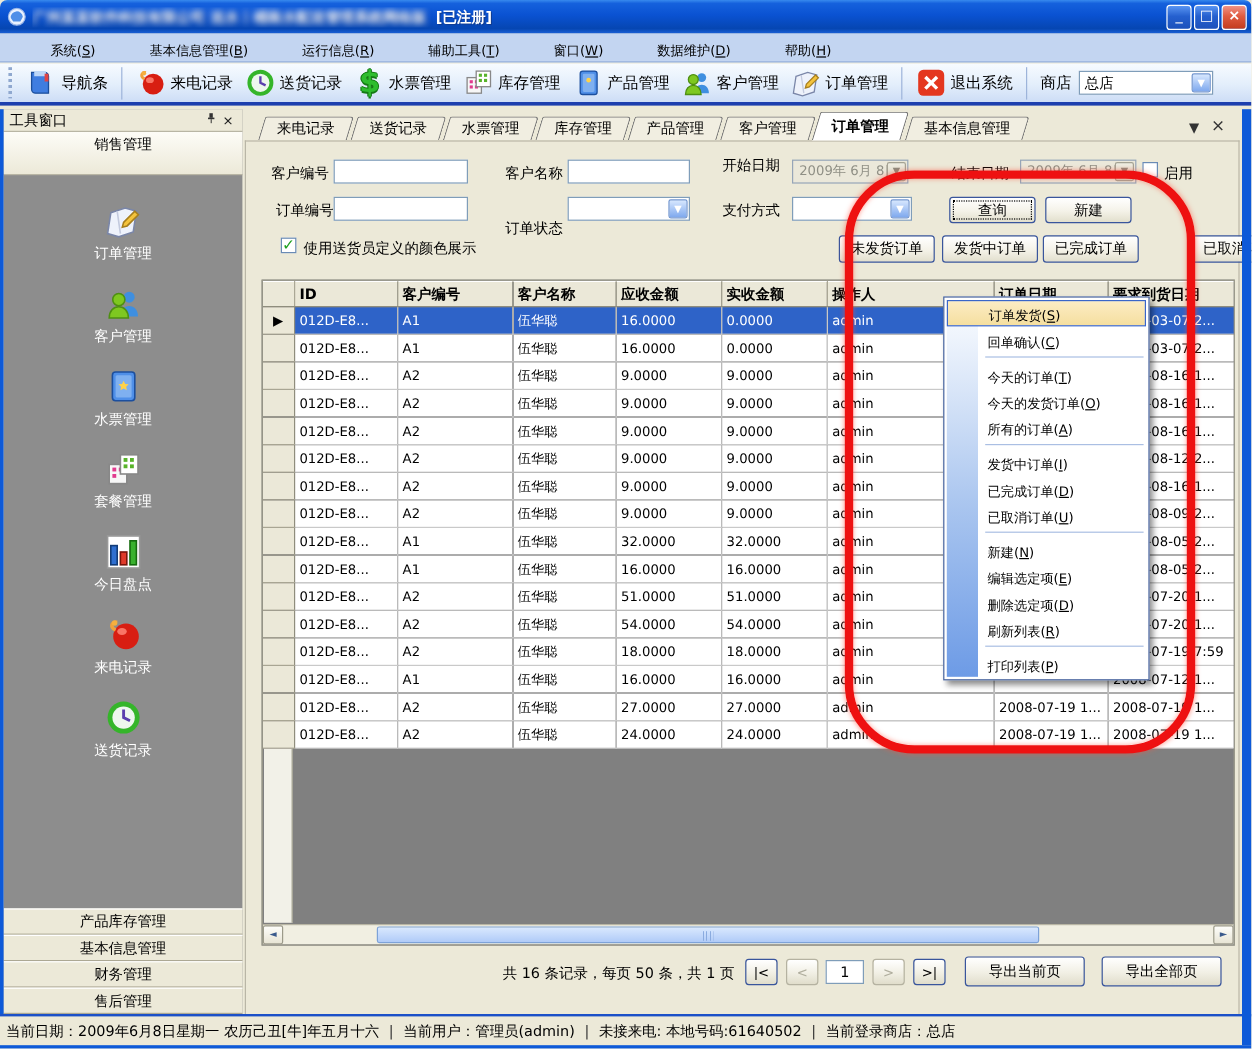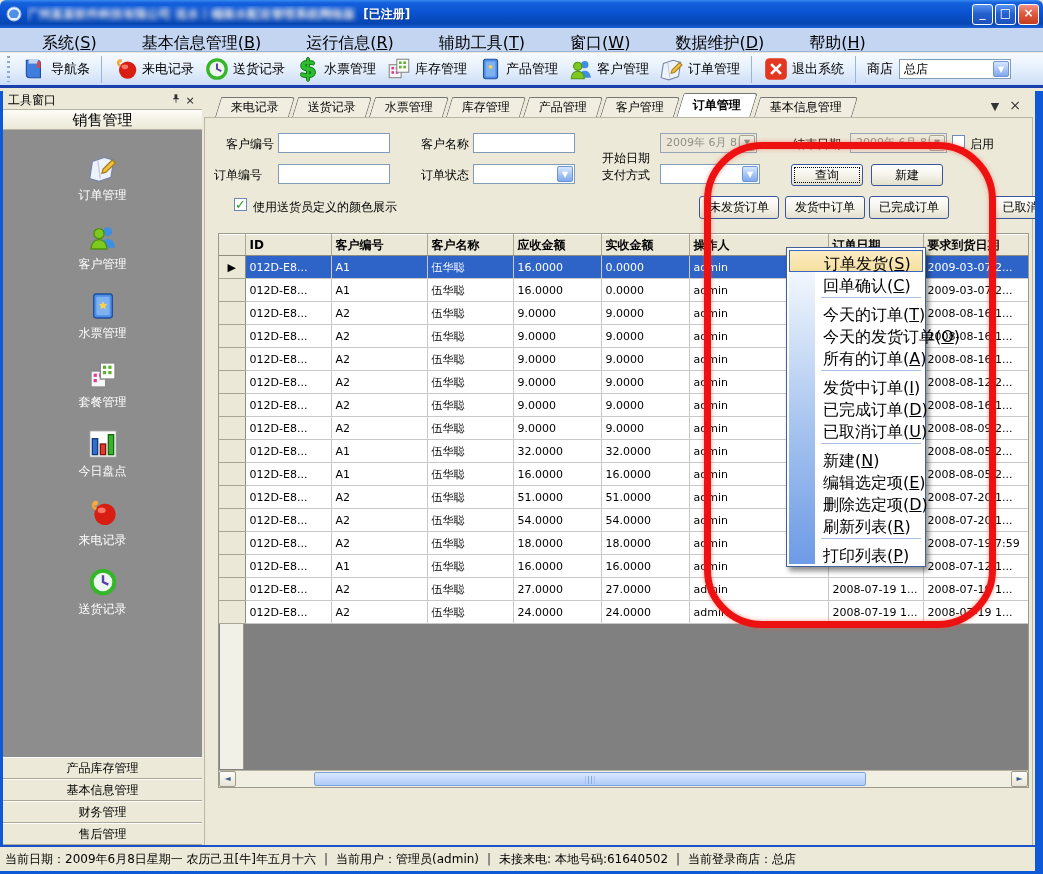--- a/index.html
+++ b/index.html
@@ -46,21 +46,21 @@
   .frame-strip { position:absolute; background:#0d59d8; z-index:5; }
   .strip-left { left:0; top:91px; bottom:3px; width:3px; }
   .strip-right { right:0; top:91px; bottom:3px; width:8px; }
   .strip-bottom { left:0; right:0; bottom:0; height:3px; }
 
   
   .sidebar { position:absolute; left:3px; top:0; width:199px; bottom:0; background:#8d8d8d; display:flex; flex-direction:column; }
   .sb-header { height:19px; background:#ece9d8; border-bottom:1px solid #b8b5a4; display:flex; align-items:center; padding:0 5px; font-size:12px; }
   .sb-header .sb-title { flex:1; }
   .sb-hbtn { width:14px; text-align:center; font-size:11px; color:#222; }
-  .sb-section { height:20px; background:linear-gradient(180deg,#fdfcf7,#ece9d8); border-bottom:1px solid #b8b5a4; text-align:center; font-size:15px; line-height:20px; }
+  .sb-section { height:36px; background:linear-gradient(180deg,#fdfcf7,#ece9d8); border-bottom:1px solid #b8b5a4; text-align:center; font-size:12px; line-height:20px; }
   .sb-list { flex:1; display:flex; flex-direction:column; align-items:center; padding-top:22px; gap:17px; overflow:hidden; }
   .sb-item { display:flex; flex-direction:column; align-items:center; gap:3px; cursor:pointer; }
   .sb-item svg { width:32px; height:32px; }
   .sb-item .sb-label { color:#fff; font-size:12px; }
   .sb-bottom { margin-top:auto; }
   .sb-bar { height:22px; background:#ece9d8; border-top:1px solid #fff; border-bottom:1px solid #aca894; text-align:center; font-size:12px; line-height:21px; }
 
   
   .content { position:absolute; left:202px; top:0; right:8px; bottom:0; }
   .tabstrip { position:absolute; left:0; top:2px; right:0; height:24px; display:flex; align-items:flex-end; padding-left:16px; }
@@ -113,24 +113,24 @@
   .pg-btn.disabled { border-color:#b5b2a1; color:#b0ae9e; }
   .pg-input { position:absolute; top:9px; width:32px; height:20px; border:1px solid #7F9DB9; text-align:center; font-size:12px; font-family:inherit; background:#fff; }
   .pg-export { position:absolute; top:6px; height:25px; background:linear-gradient(180deg,#fff,#f1efe4 55%,#e0ddcb); border:1px solid #39559c; border-radius:3px; font-size:12px; font-family:inherit; }
 
   
   .statusbar { position:absolute; left:0; right:0; bottom:3px; height:26px; background:#ece9d8; border-top:2px solid #1b50c8;
     display:flex; align-items:center; font-size:12px; padding-left:5px; white-space:nowrap; overflow:hidden; }
   .sb-sep { margin:0 8px; color:#333; }
 
   
-  .context-menu { position:absolute; left:786px; top:247px; width:140px; background:#fff; border:1px solid #43609c; padding:2px;
+  .context-menu { position:absolute; left:786px; top:247px; width:172px; background:#fff; border:1px solid #43609c; padding:2px;
     box-shadow:3px 4px 5px rgba(0,0,0,.45); z-index:70; }
   .cm-strip { position:absolute; left:2px; top:2px; bottom:2px; width:26px; background:linear-gradient(180deg,#fdfeff,#a9c5ef 55%,#6d9be6); }
-  .menu-item { position:relative; height:22px; line-height:22px; font-size:16px; padding-left:34px; white-space:nowrap; cursor:default; }
+  .menu-item { position:relative; height:22px; line-height:22px; font-size:11px; padding-left:34px; white-space:nowrap; cursor:default; }
   .menu-item.highlighted { background:linear-gradient(180deg,#fcecc4,#f5df9f); border:1px solid #3a66c8; line-height:20px; }
   .menu-sep { height:1px; background:#aabfe3; margin:3px 2px 3px 32px; }
 
   
   .red-annotation { position:absolute; left:704px; top:142px; width:292px; height:486px; border:7px solid #ee1111; border-radius:58px;
     box-shadow:0 0 4px rgba(255,80,60,.55), inset 0 0 4px rgba(255,80,60,.55); z-index:80; pointer-events:none; }
 
   u { text-decoration:underline; }
 </style>
 </head>
@@ -388,36 +388,36 @@
         </div>
       </div>
 
       <div class="panel">
 
         <div class="filters">
           <span class="f-label" style="left:21px;top:18px;">客户编号</span>
           <input class="f-input" style="left: 73px; top: 15px; width: 112px;">
           <span class="f-label" style="left:216px;top:18px;">客户名称</span>
           <input class="f-input" style="left: 268px; top: 15px; width: 102px;">
-          <span class="f-label" style="left:397px;top:32px;">开始日期</span>
+          <span class="f-label" style="left:397px;top:12px;">开始日期</span>
           <div class="f-date" style="left:455px;top:15px;width:97px;">
             <span>2009年 6月 8日</span>
             <span class="combo-arrow gray">▼</span>
           </div>
           <span class="f-label" style="left:588px;top:18px;">结束日期</span>
           <div class="f-date" style="left:645px;top:15px;width:97px;">
             <span>2009年 6月 8日</span>
             <span class="combo-arrow gray">▼</span>
           </div>
           <span class="checkbox" style="left:747px;top:17px;"></span>
           <span class="f-label" style="left:765px;top:18px;">启用</span>
 
-          <span class="f-label" style="left:9px;top:49px;">订单编号</span>
+          <span class="f-label" style="left:25px;top:49px;">订单编号</span>
           <input class="f-input" style="left: 73px; top: 46px; width: 112px;">
-          <span class="f-label" style="left:216px;top:49px;">订单状态</span>
+          <span class="f-label" style="left:216px;top:64px;">订单状态</span>
           <div class="f-combo" style="left:268px;top:46px;width:102px;">
             <span class="combo-arrow">▼</span>
           </div>
           <span class="f-label" style="left:397px;top:49px;">支付方式</span>
           <div class="f-combo" style="left:455px;top:46px;width:100px;">
             <span class="combo-arrow">▼</span>
           </div>
           <button class="xpbtn focused" style="left:586px;top:46px;width:72px;">查询</button>
           <button class="xpbtn" style="left:666px;top:46px;width:72px;">新建</button>
 
@@ -637,20 +637,30 @@
           <div class="selector-strip"></div>
           <div class="hscroll">
             <div class="hs-btn hs-left">◄</div>
             <div class="hs-thumb">
                 <i></i>
               </div>
             <div class="hs-btn hs-right">►</div>
           </div>
         </div>
 
+        <div class="pagebar">
+          <span class="pg-summary">共 16 条记录，每页 50 条，共 1 页</span>
+          <button class="pg-btn" style="right:384px;">|&lt;</button>
+          <button class="pg-btn disabled" style="right:350px;">&lt;</button>
+          <input class="pg-input" style="right: 312px;" value="1">
+          <button class="pg-btn disabled" style="right:278px;">&gt;</button>
+          <button class="pg-btn" style="right:244px;">&gt;|</button>
+          <button class="pg-export" style="right:128px;width:100px;">导出当前页</button>
+          <button class="pg-export" style="right:14px;width:100px;">导出全部页</button>
+        </div>
       </div>
     </div>
 
     <div class="frame-strip strip-left" style="top:0;bottom:0;"></div>
   </div>
 
   <div class="frame-strip strip-right"></div>
   <div class="frame-strip strip-bottom"></div>
 
   <div class="statusbar">

